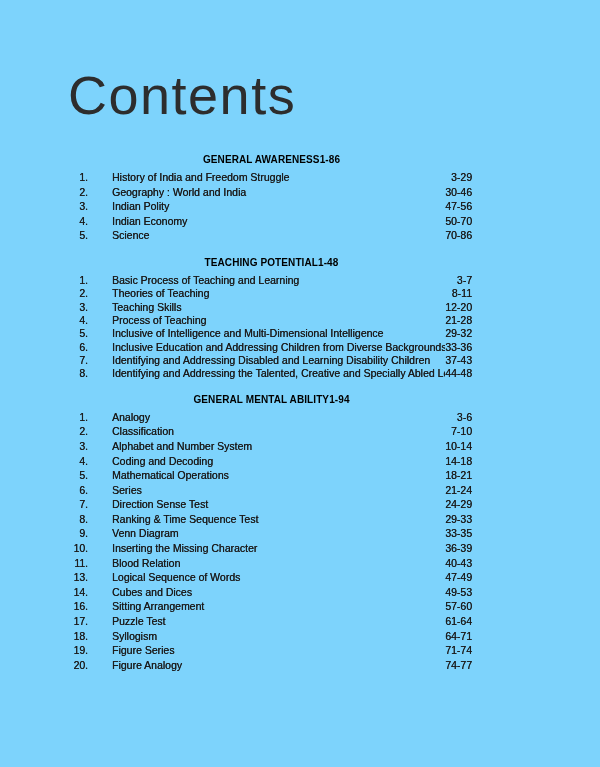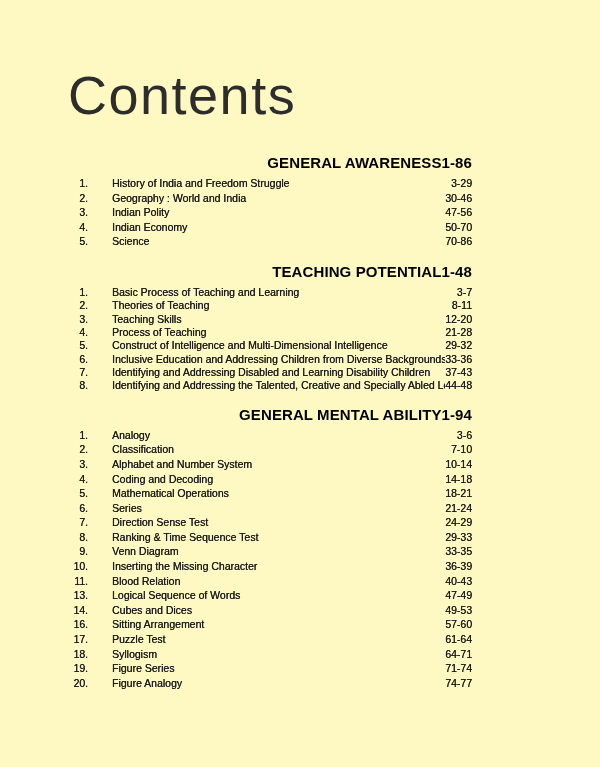--- a/index.html
+++ b/index.html
@@ -5,44 +5,44 @@
   html, body { margin: 0; padding: 0; }
   body {
     width: 600px; height: 767px;
     background: #ffffff;
     font-family: "Liberation Sans", sans-serif;
     -webkit-font-smoothing: antialiased;
   }
   .sheet {
     position: relative;
     width: 600px; height: 767px;
-    background: #fef9c3;
+    background: #7dd3fc;
     overflow: hidden;
   }
   .content {
     position: absolute;
     left: 71px; top: 0;
     width: 401px;
   }
   .doc-title {
     margin: 69px 0 0 -3px;
     font-size: 54px;
     line-height: 52px;
     font-weight: 400;
     letter-spacing: 1.5px;
     color: #2d2d2d;
   }
   .sections { margin-top: 33px; }
   .toc-section { margin-top: 13px; }
   .toc-section:first-child { margin-top: 0; }
   .sec-head {
     display: flex;
-    justify-content: flex-end;
+    justify-content: center;
     align-items: baseline;
-    font-size: 15px;
+    font-size: 10px;
     font-weight: 700;
     letter-spacing: 0.1px;
     color: #000000;
     margin-bottom: 6px;
   }
   .row {
     display: flex;
     align-items: baseline;
     font-size: 10.5px;
     color: #1c1c1c;
@@ -131,21 +131,21 @@
               <span class="label">Teaching Skills</span>
               <span class="pages">12-20</span>
             </div>
             <div class="row">
               <span class="num">4.</span>
               <span class="label">Process of Teaching</span>
               <span class="pages">21-28</span>
             </div>
             <div class="row">
               <span class="num">5.</span>
-              <span class="label">Construct of Intelligence and Multi-Dimensional Intelligence</span>
+              <span class="label">Inclusive of Intelligence and Multi-Dimensional Intelligence</span>
               <span class="pages">29-32</span>
             </div>
             <div class="row">
               <span class="num">6.</span>
               <span class="label">Inclusive Education and Addressing Children from Diverse Backgrounds</span>
               <span class="pages">33-36</span>
             </div>
             <div class="row">
               <span class="num">7.</span>
               <span class="label">Identifying and Addressing Disabled and Learning Disability Children</span>

